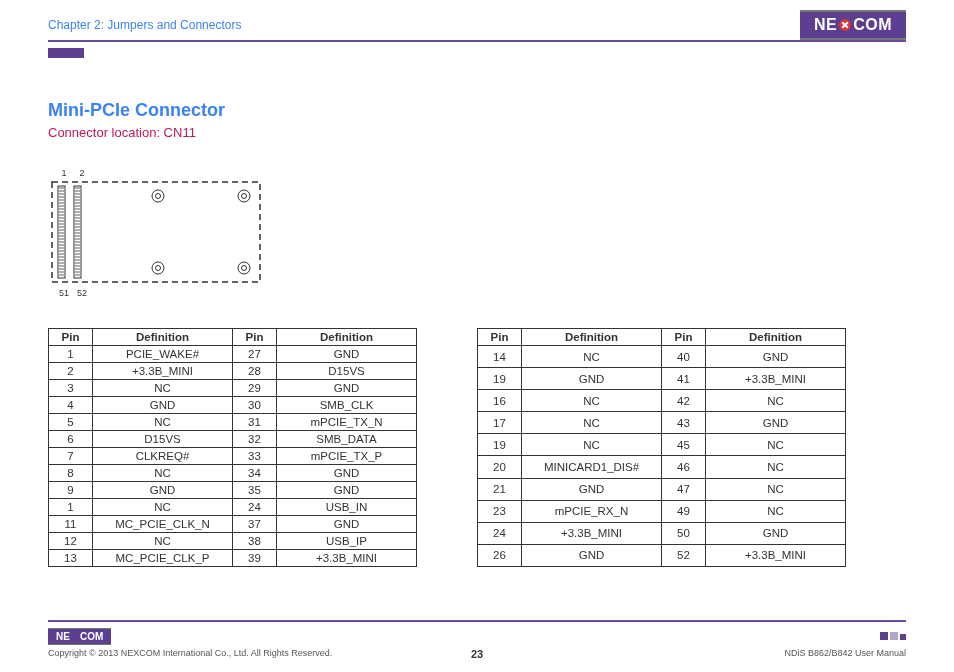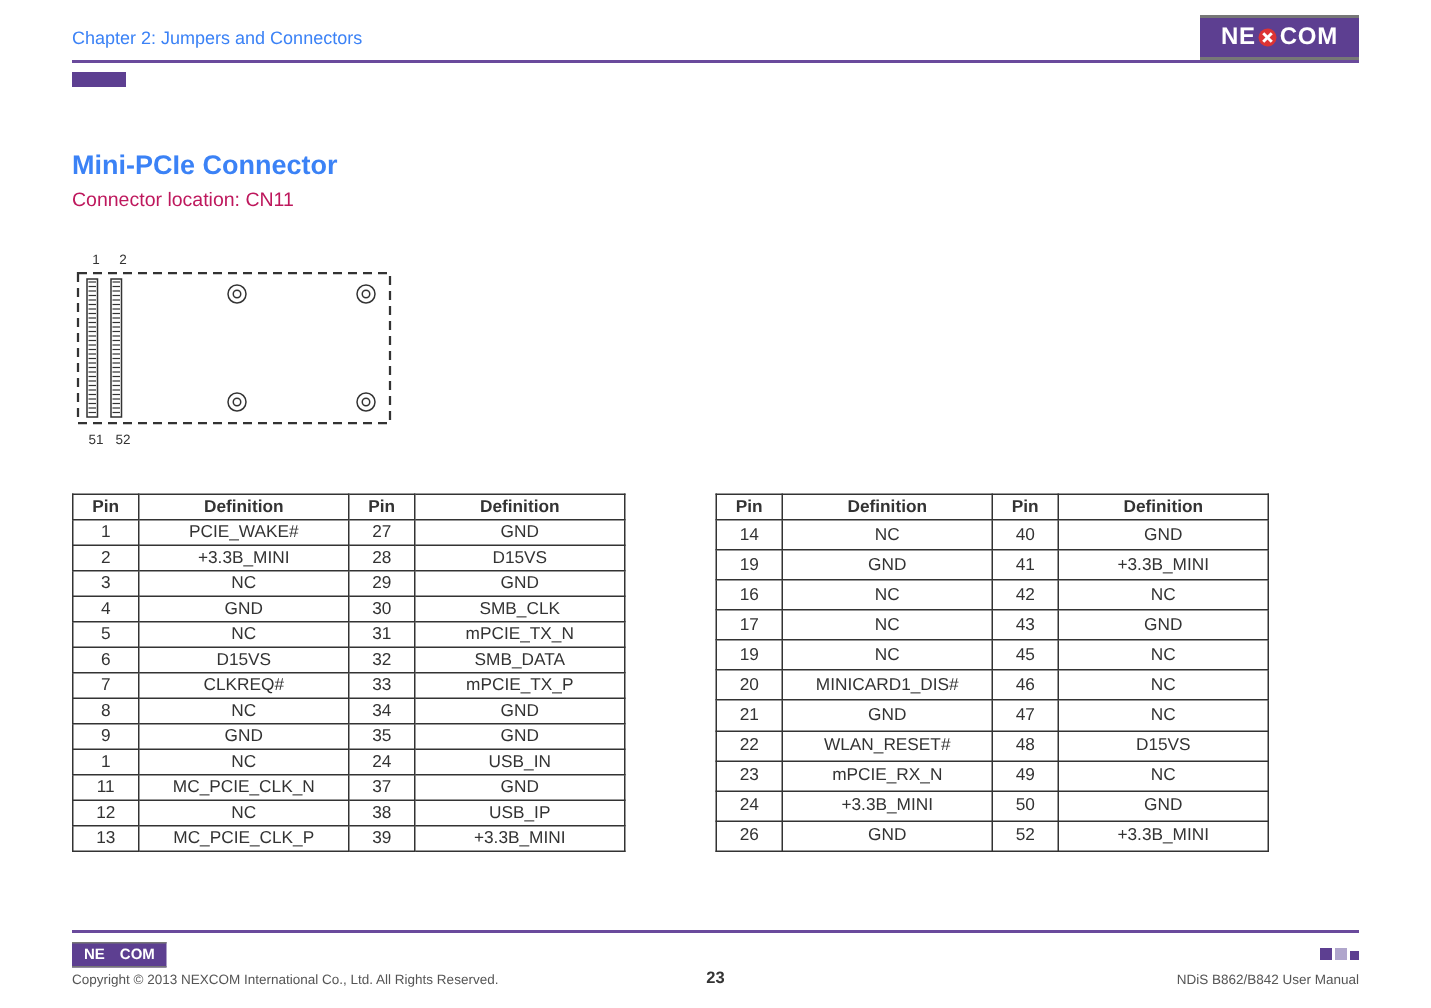--- a/index.html
+++ b/index.html
@@ -106,21 +106,21 @@
   .footer {
     position: absolute;
     left: 48px; right: 48px; bottom: 14px;
   }
   .footer-rule {
     border-top: 2px solid #6a4a9c;
     margin-bottom: 4px;
   }
   .footer-row {
     display: flex;
-    align-items: flex-end;
+    align-items: flex-start;
     justify-content: space-between;
     font-size: 9px;
     color: #555;
   }
   .footer-row .pgnum {
     font-weight: bold;
     font-size: 11px;
     color: #333;
     position: absolute;
     left: 50%;
@@ -379,26 +379,20 @@
           <td class="col-pin">46</td>
           <td class="col-def">NC</td>
         </tr>
         <tr>
           <td class="col-pin">21</td>
           <td class="col-def">GND</td>
           <td class="col-pin">47</td>
           <td class="col-def">NC</td>
         </tr>
         <tr>
-          <td class="col-pin">22</td>
-          <td class="col-def">WLAN_RESET#</td>
-          <td class="col-pin">48</td>
-          <td class="col-def">D15VS</td>
-        </tr>
-        <tr>
           <td class="col-pin">23</td>
           <td class="col-def">mPCIE_RX_N</td>
           <td class="col-pin">49</td>
           <td class="col-def">NC</td>
         </tr>
         <tr>
           <td class="col-pin">24</td>
           <td class="col-def">+3.3B_MINI</td>
           <td class="col-pin">50</td>
           <td class="col-def">GND</td>

